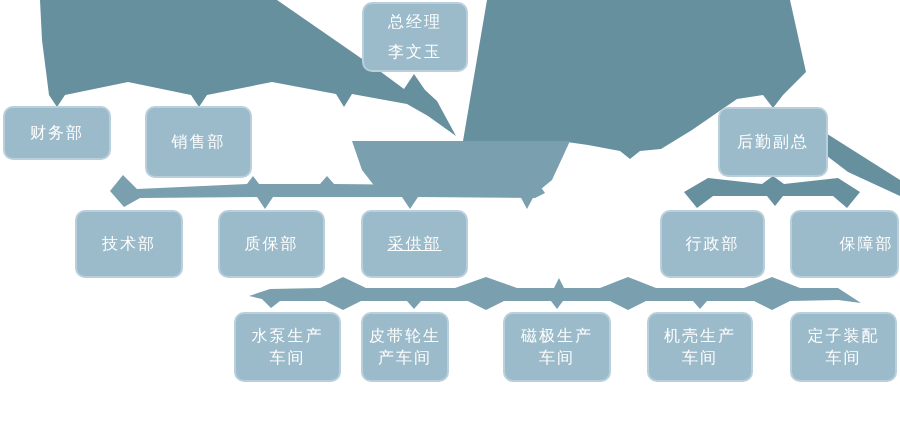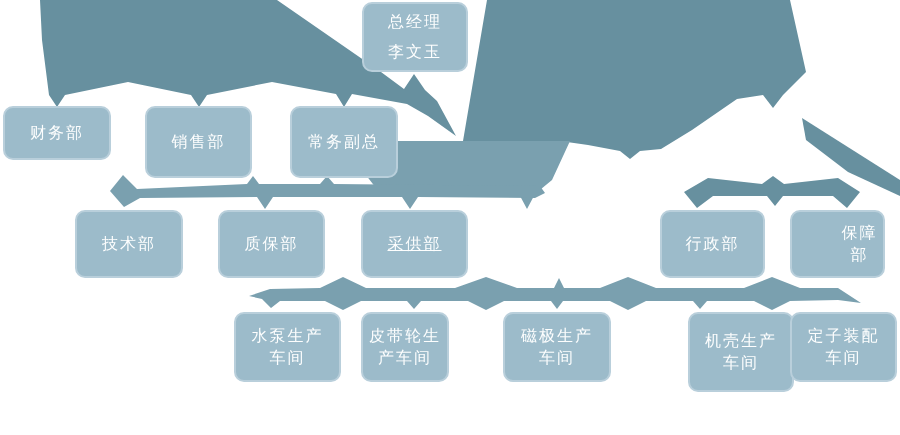--- a/index.html
+++ b/index.html
@@ -37,32 +37,32 @@
     <polygon points="708,178 762,184 773,176 784,184 838,178 860,192 847,208 833,196 783,196 775,206 767,196 713,196 697,208 684,192" fill="#67909f"></polygon>
 
     <polygon points="249,296 270,289 320,288 343,277 366,288 455,288 486,277 517,288 554,288 559,278 564,288 600,288 628,277 656,288 744,288 772,277 800,288 838,288 861,303 838,300 790,301 772,310 754,301 707,301 700,309 693,301 646,301 628,310 610,301 563,301 557,309 551,301 504,301 486,310 468,301 421,301 414,309 407,301 361,301 343,310 325,301 280,301 271,308 262,299" fill="#7aa0af"></polygon>
   </svg>
 
   <div class="node gm" style="left:362px;top:2px;width:106px;height:70px;">总经理
 李文玉</div>
 
   <div class="node" style="left:3px;top:106px;width:108px;height:54px;">财务部</div>
   <div class="node" style="left:145px;top:106px;width:107px;height:72px;">销售部</div>
-  <div class="node" style="left:290px;top:106px;width:108px;height:72px;">常务副总</div>
+  <div class="node" style="left:718px;top:107px;width:110px;height:70px;">后勤副总</div>
 
   <div class="node" style="left:75px;top:210px;width:108px;height:68px;text-align:center;">技术部</div>
   <div class="node" style="left:218px;top:210px;width:107px;height:68px;">质保部</div>
   <div class="node" style="left:361px;top:210px;width:107px;height:68px;text-decoration:underline;">采供部</div>
   <div class="node" style="left:648px;top:210px;width:105px;height:68px;margin-left:12px;">行政部</div>
-  <div class="node" style="left:790px;top:210px;width:95px;height:68px;padding-left:44px;">保障部</div>
+  <div class="node" style="left:790px;top:210px;width:109px;height:68px;padding-left:44px;">保障部</div>
 
   <div class="node" style="left:218px;top:312px;width:107px;height:70px;margin-left:16px;">水泵生产
 车间</div>
   <div class="node" style="left:361px;top:312px;width:88px;height:70px;">皮带轮生
 产车间</div>
   <div class="node" style="left:503px;top:312px;width:108px;height:70px;text-align:center;">磁极生产
 车间</div>
-  <div class="node" style="left:647px;top:312px;width:106px;height:80px;margin-left:41px;">机壳生产
+  <div class="node" style="left:647px;top:312px;width:106px;height:70px;">机壳生产
 车间</div>
   <div class="node" style="left:790px;top:312px;width:107px;height:70px;">定子装配
 车间</div>
 
 </div>
 
 </body></html>

